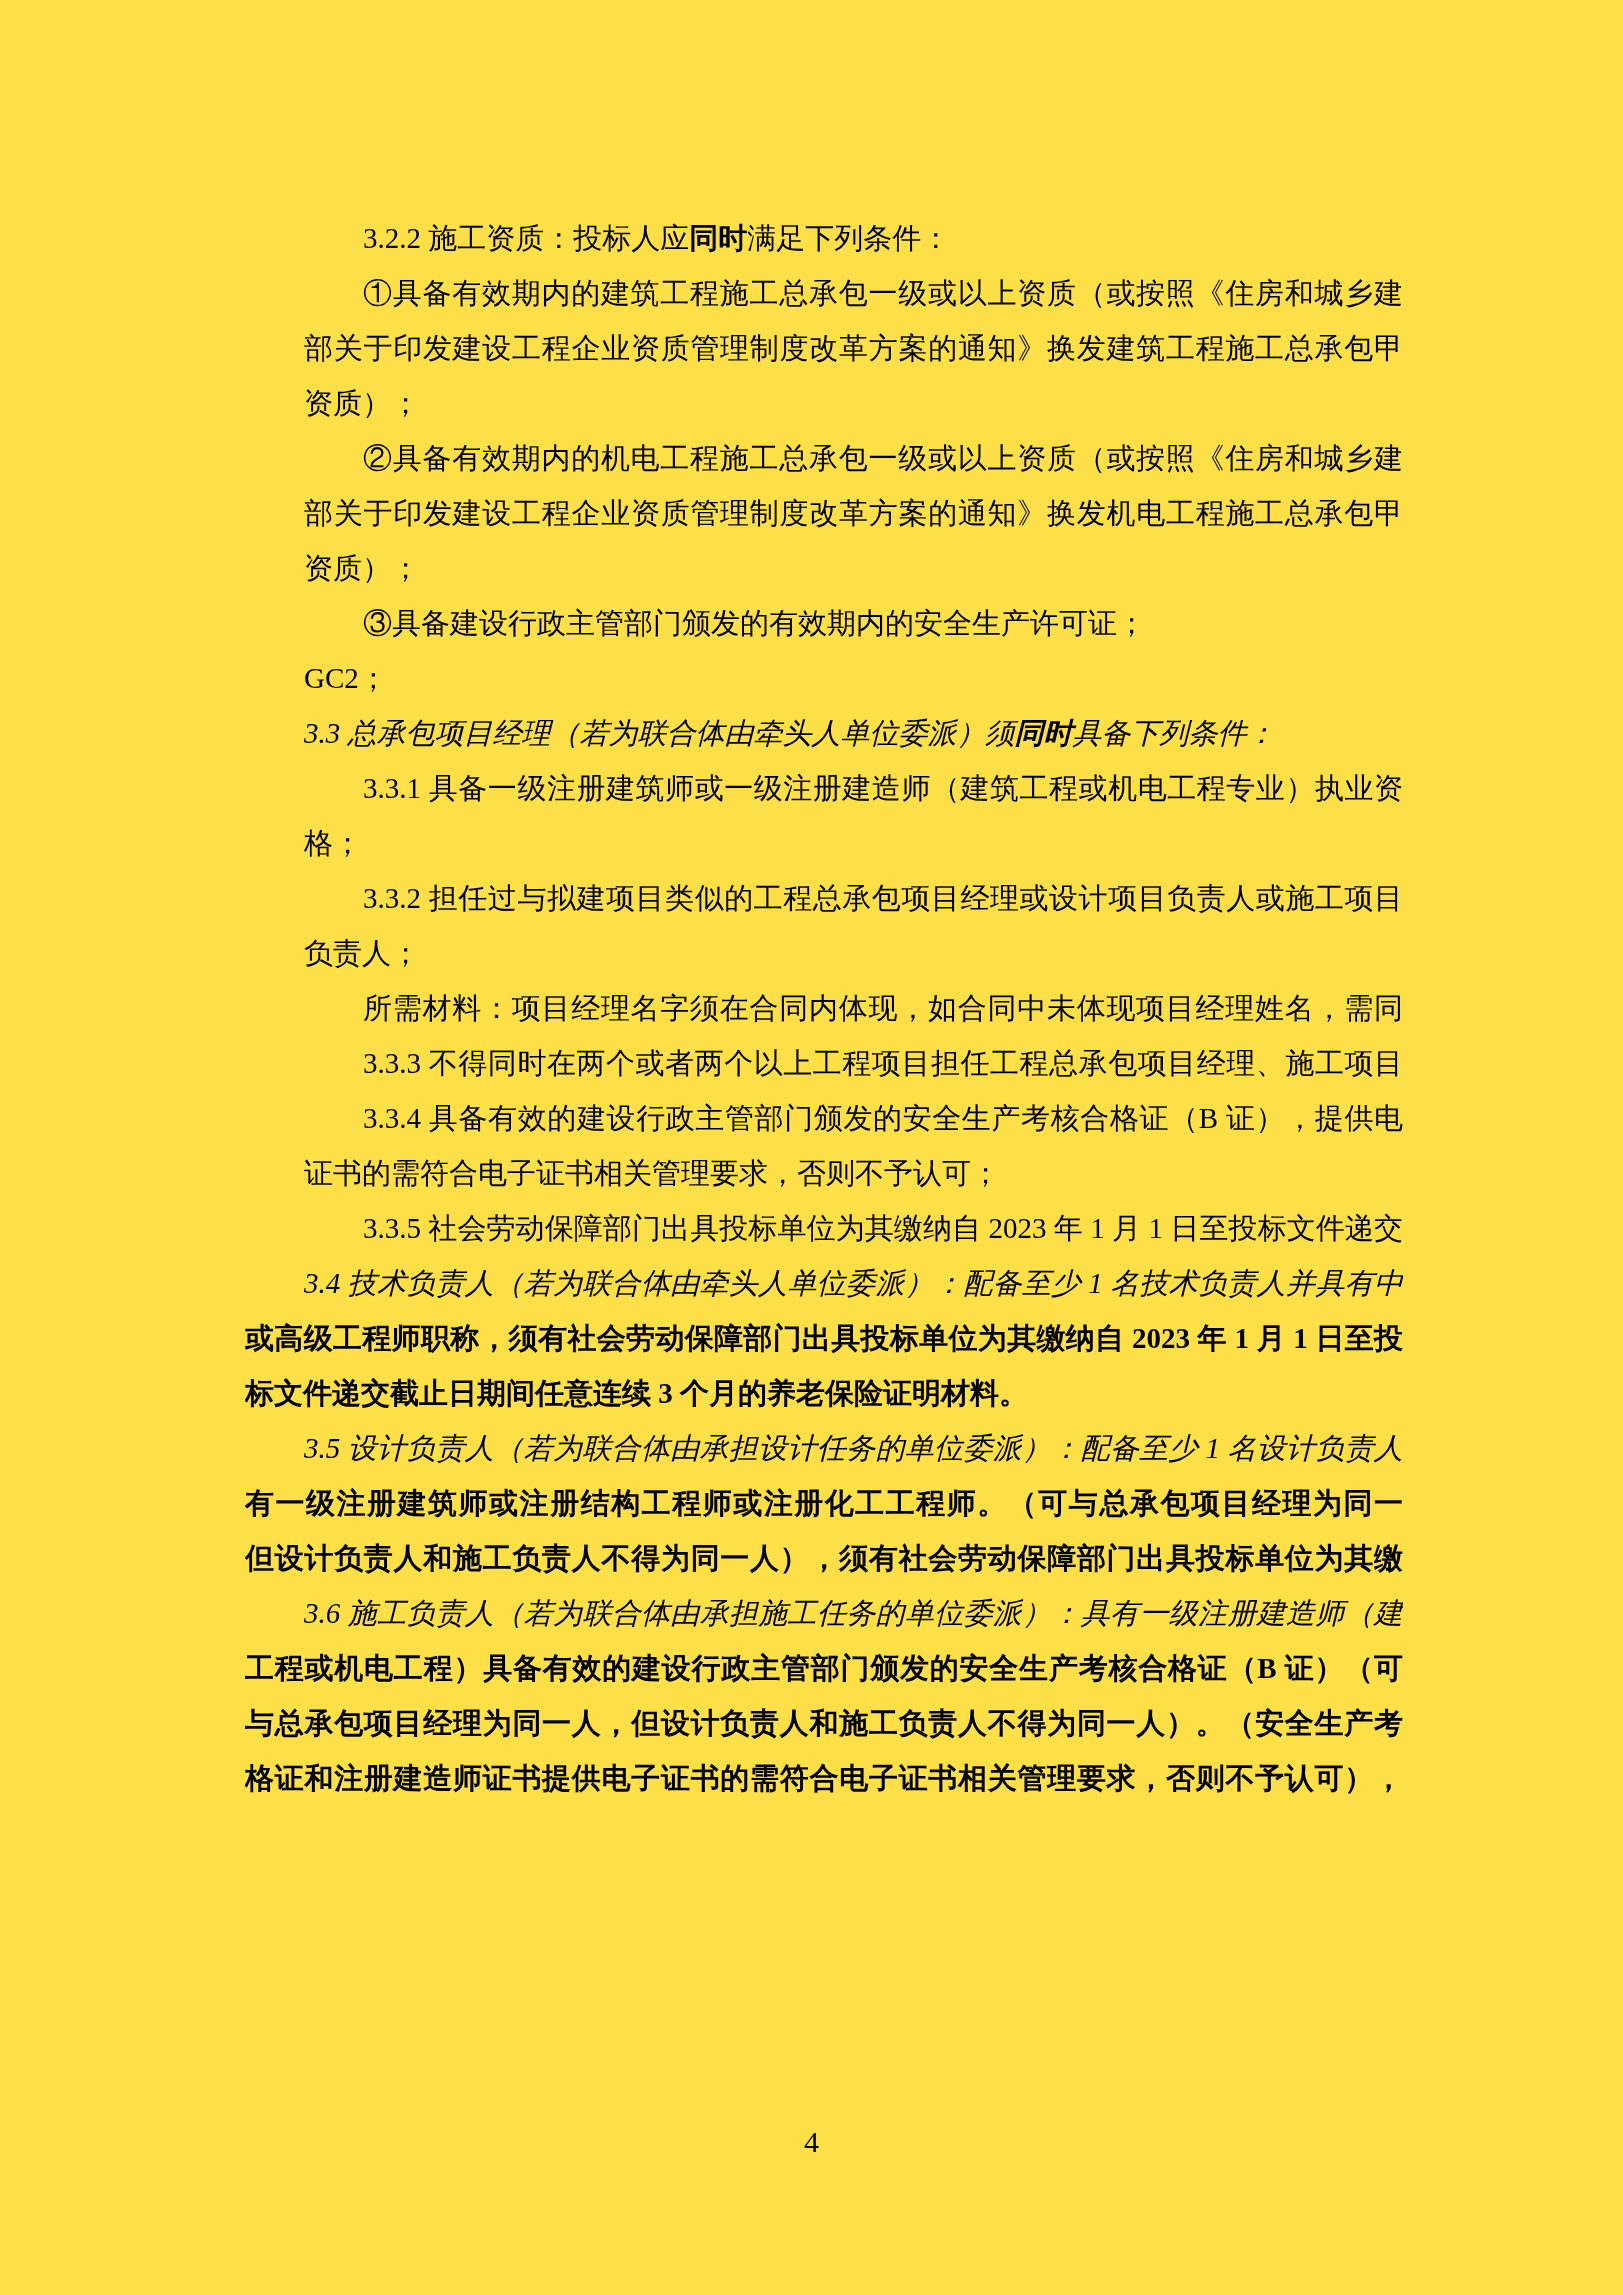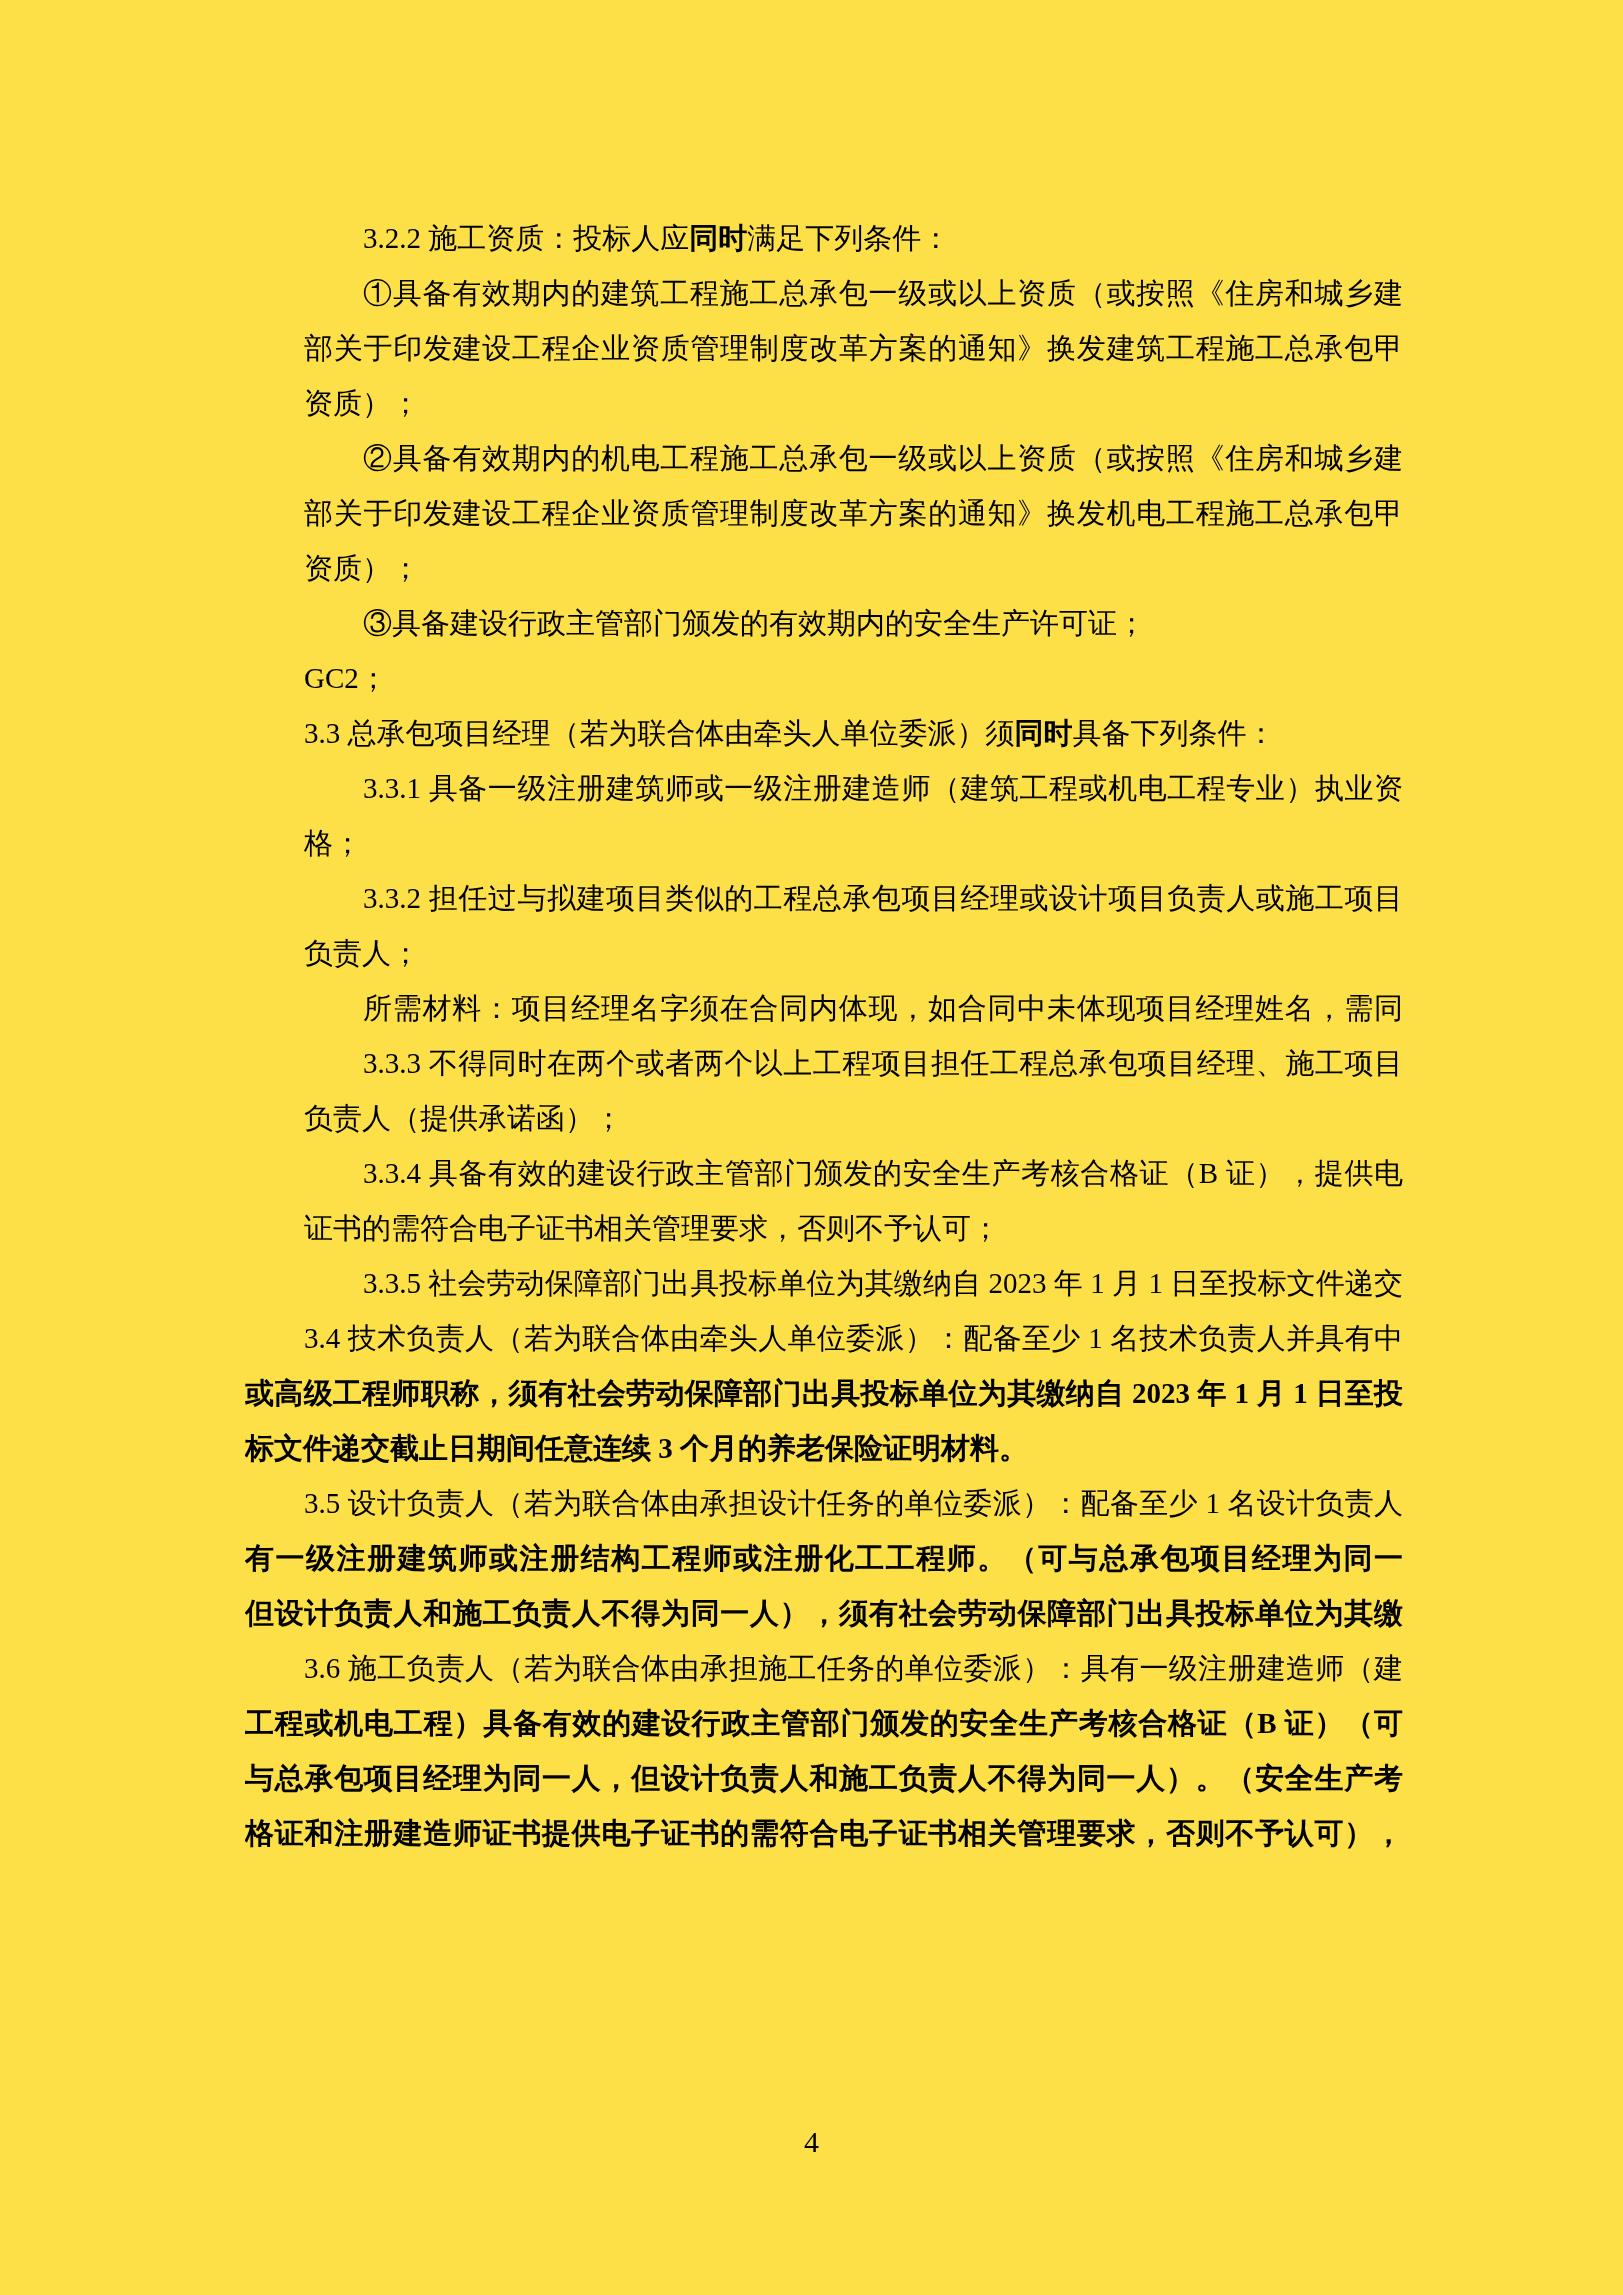--- a/index.html
+++ b/index.html
@@ -32,21 +32,21 @@
   }
   .ln {
     height: 55px;
     line-height: 55px;
     overflow: hidden;
     white-space: normal;
   }
   
   .a-first { padding-left: 118px; }
   .a-cont  { padding-left: 59px;  }
-  .b-first { padding-left: 59px;  }
+  .b-first { padding-left: 59px; font-style: italic;  }
   .b-cont  { padding-left: 0; font-weight: bold;     }
   
   .just {
     text-align: justify;
     text-align-last: justify;
   }
   .b { font-weight: bold; }
   .page-number {
     position: absolute;
     left: 0;
@@ -71,21 +71,20 @@
       <div class="ln a-cont"><span>资质）；</span></div>
       <div class="ln a-first"><span>③具备建设行政主管部门颁发的有效期内的安全生产许可证；</span></div>
       <div class="ln a-cont"><span>GC2；</span></div>
       <div class="ln b-first"><span>3.3 总承包项目经理（若为联合体由牵头人单位委派）须</span><span class="b">同时</span><span>具备下列条件：</span></div>
       <div class="ln a-first just"><span>3.3.1 具备一级注册建筑师或一级注册建造师（建筑工程或机电工程专业）执业资</span></div>
       <div class="ln a-cont"><span>格；</span></div>
       <div class="ln a-first just"><span>3.3.2 担任过与拟建项目类似的工程总承包项目经理或设计项目负责人或施工项目</span></div>
       <div class="ln a-cont"><span>负责人；</span></div>
       <div class="ln a-first just"><span>所需材料：项目经理名字须在合同内体现，如合同中未体现项目经理姓名，需同时</span></div>
       <div class="ln a-first just"><span>3.3.3 不得同时在两个或者两个以上工程项目担任工程总承包项目经理、施工项目</span></div>
-      <div class="ln a-cont"><span>负责人（提供承诺函）；</span></div>
       <div class="ln a-first just"><span>3.3.4 具备有效的建设行政主管部门颁发的安全生产考核合格证（B 证），提供电子</span></div>
       <div class="ln a-cont"><span>证书的需符合电子证书相关管理要求，否则不予认可；</span></div>
       <div class="ln a-first just"><span>3.3.5 社会劳动保障部门出具投标单位为其缴纳自 2023 年 1 月 1 日至投标文件递交</span></div>
       <div class="ln b-first just"><span>3.4 技术负责人（若为联合体由牵头人单位委派）：配备至少 1 名技术负责人并具有中级</span></div>
       <div class="ln b-cont just"><span>或高级工程师职称，须有社会劳动保障部门出具投标单位为其缴纳自 2023 年 1 月 1 日至投</span></div>
       <div class="ln b-cont"><span>标文件递交截止日期间任意连续 3 个月的养老保险证明材料。</span></div>
       <div class="ln b-first just"><span>3.5 设计负责人（若为联合体由承担设计任务的单位委派）：配备至少 1 名设计负责人具</span></div>
       <div class="ln b-cont just"><span>有一级注册建筑师或注册结构工程师或注册化工工程师。（可与总承包项目经理为同一人，</span></div>
       <div class="ln b-cont just"><span>但设计负责人和施工负责人不得为同一人），须有社会劳动保障部门出具投标单位为其缴纳</span></div>
       <div class="ln b-first just"><span>3.6 施工负责人（若为联合体由承担施工任务的单位委派）：具有一级注册建造师（建筑</span></div>

